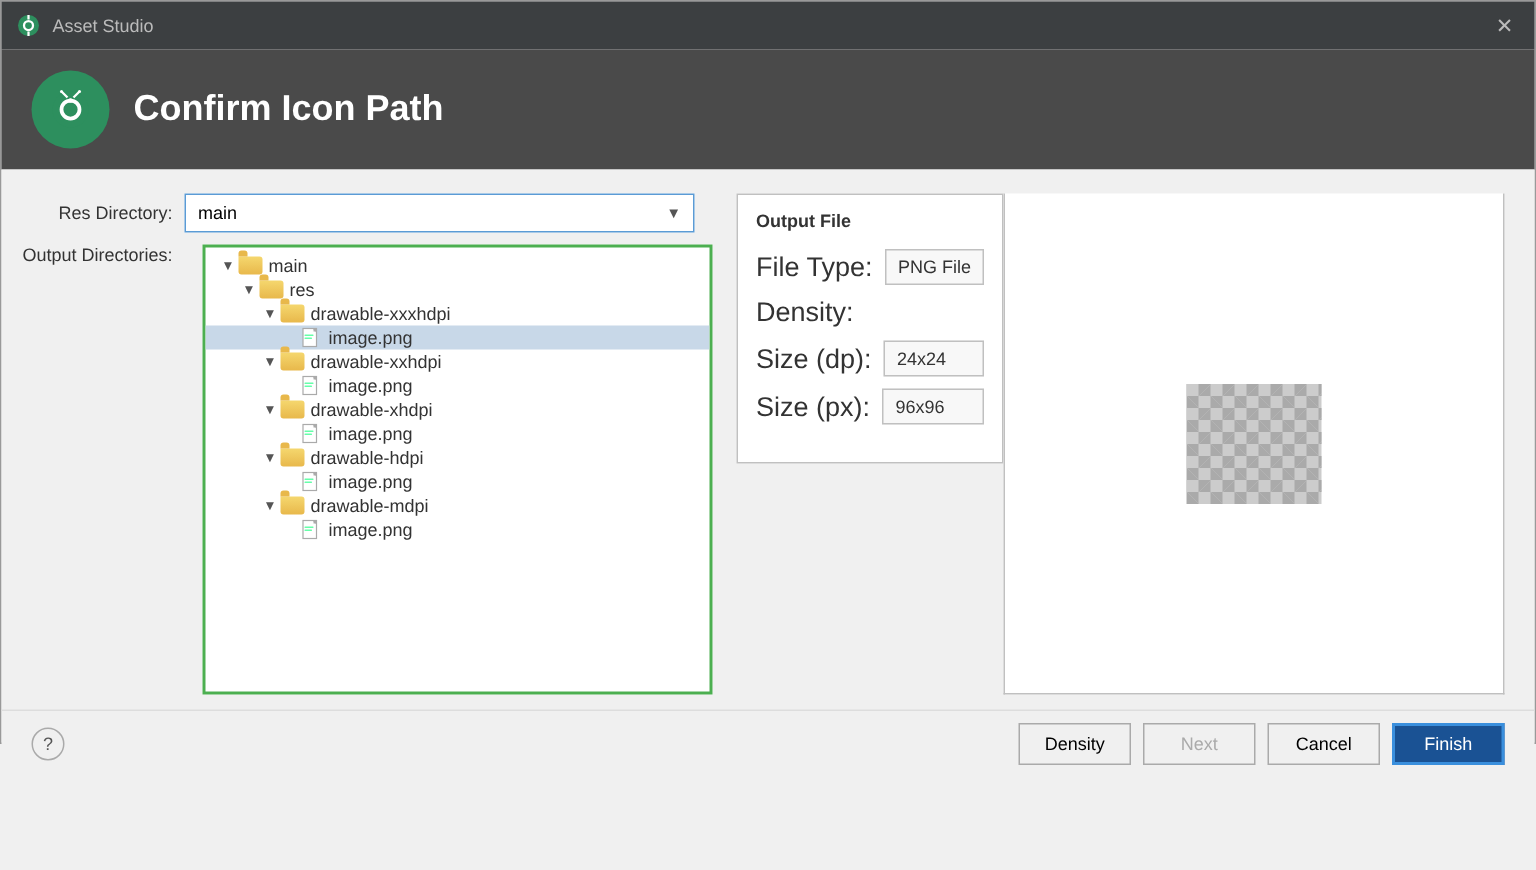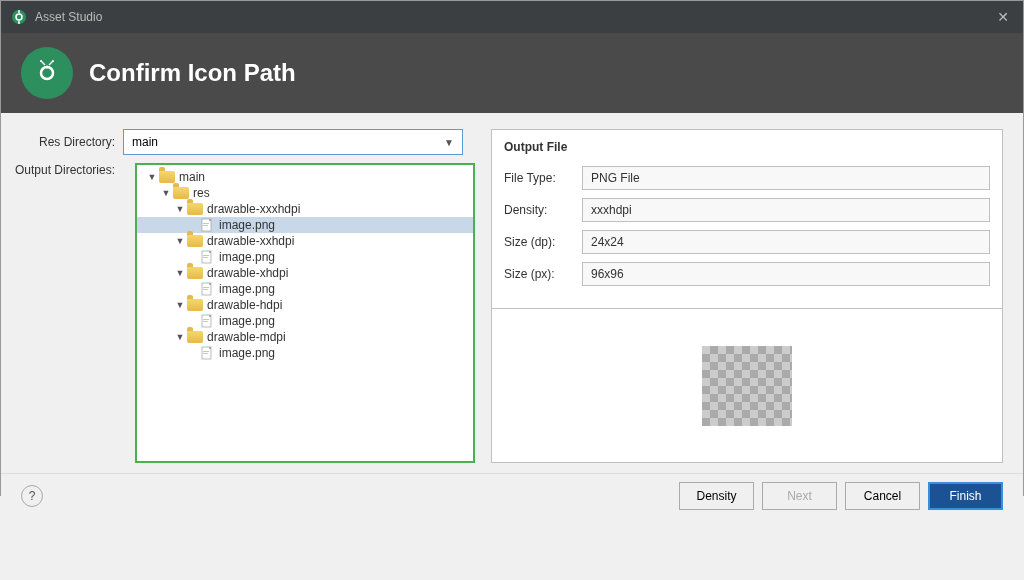--- a/index.html
+++ b/index.html
@@ -191,21 +191,21 @@
       height: 14px;
     }
     .indent1 { padding-left: 8px; }
     .indent2 { padding-left: 22px; }
     .indent3 { padding-left: 36px; }
     .indent4 { padding-left: 50px; }
 
     .right-panel {
       flex: 1;
       display: flex;
-      flex-direction: column;
+      flex-direction: row;
       gap: 0;
     }
     .output-file-section {
       border: 1px solid #c0c0c0;
       background: white;
       padding: 10px 12px;
       display: flex;
       flex-direction: column;
       gap: 8px;
       height: 180px;
@@ -216,21 +216,21 @@
       font-weight: 600;
       margin-bottom: 4px;
     }
     .info-row {
       display: flex;
       align-items: center;
       gap: 8px;
     }
     .info-label {
       color: #333;
-      font-size: 12px;
+      font-size: 18px;
       min-width: 70px;
     }
     .info-value-box {
       border: 1px solid #c0c0c0;
       background: #f8f8f8;
       padding: 2px 8px;
       font-size: 12px;
       color: #333;
       flex: 1;
       height: 24px;
@@ -485,23 +485,20 @@
 
           <div class="info-row">
             <span class="info-label">File Type:</span>
             <div class="info-value-box">
               <span>PNG File</span>
             </div>
           </div>
 
           <div class="info-row">
             <span class="info-label">Density:</span>
-            <div class="info-value-box">
-              <span>xxxhdpi</span>
-            </div>
           </div>
 
           <div class="info-row">
             <span class="info-label">Size (dp):</span>
             <div class="info-value-box">
               <span>24x24</span>
             </div>
           </div>
 
           <div class="info-row">

